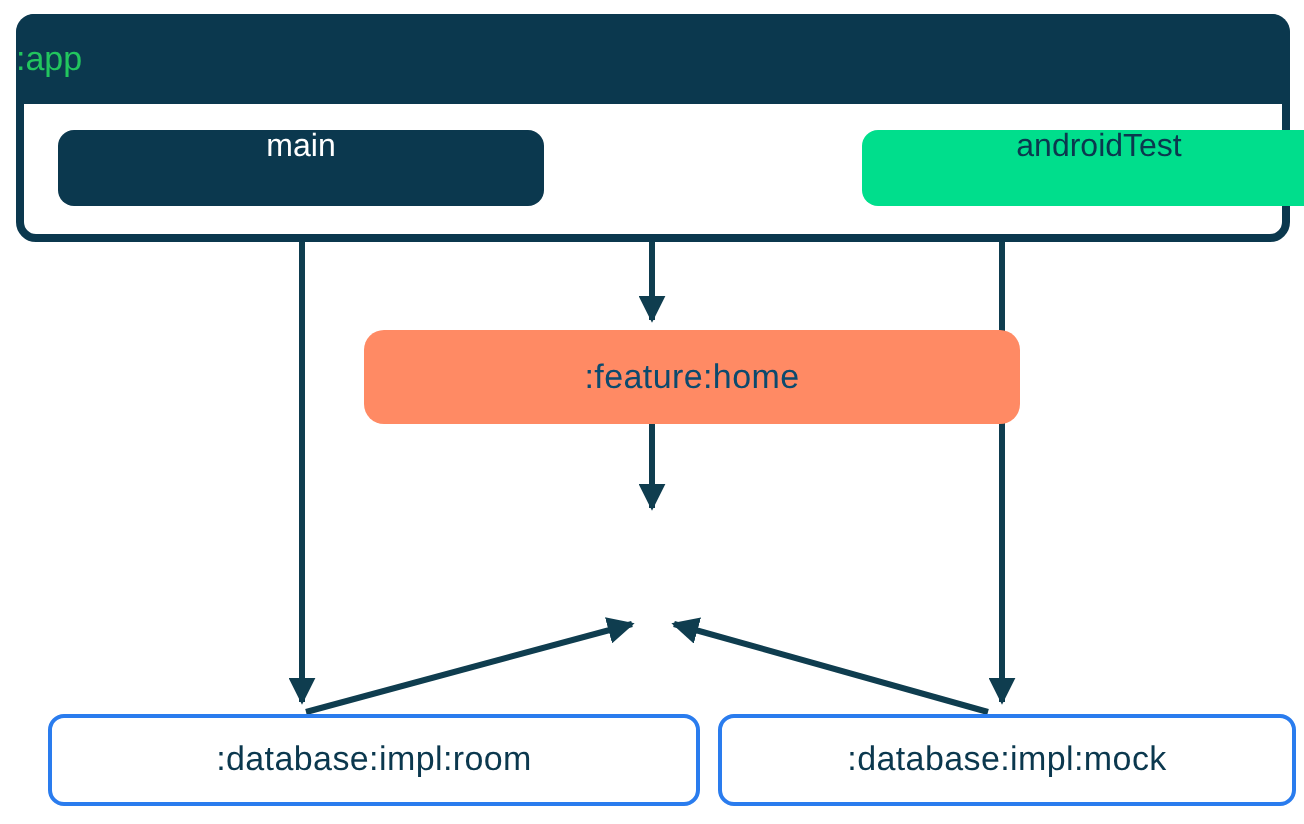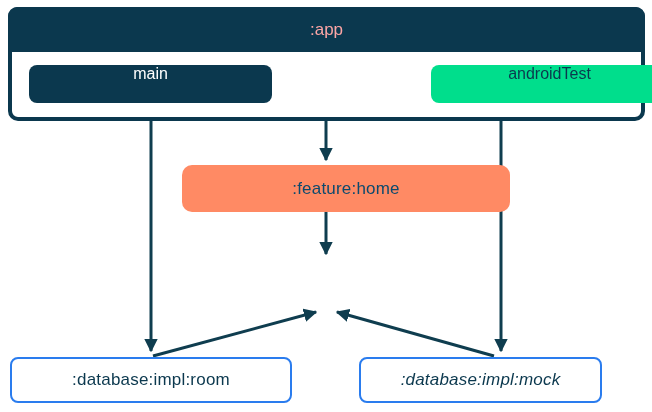--- a/index.html
+++ b/index.html
@@ -12,38 +12,38 @@
     position:absolute;display:flex;align-items:center;justify-content:center;
     box-sizing:border-box;letter-spacing:.2px;
   }
   .app-container{
     position:absolute;left:8px;top:7px;width:637px;height:114px;z-index:2;
     box-sizing:border-box;border:4px solid #0B384E;border-radius:10px;background:#FFFFFF;
   }
   .app-header{
     position:absolute;left:-4px;top:-4px;width:637px;height:45px;box-sizing:border-box;
     background:#0B384E;border-radius:9px 9px 0 0;
-    display:flex;align-items:center;justify-content:center;
-    color:#fca5a5;font-size:17px;
+    display:flex;align-items:center;
+    color:#22c55e;font-size:17px;
   }
   .app-body{position:absolute;left:0;top:41px;width:629px;height:65px;}
   .sourceset{
     position:absolute;top:13px;height:38px;border-radius:8px;
     display:flex;justify-content:center;font-size:16px;
   }
   .sourceset.main{left:17px;width:243px;background:#0B384E;color:#FFFFFF;}
   .sourceset.androidtest{left:371px;width:237px;background:#00DE8C;color:#0B384E;margin-left:48px;}
   .feature-home{left:182px;top:165px;width:328px;height:47px;border-radius:10px;
     background:#FF8A64;color:#0c4a6e;font-size:17px;z-index:2;}
   .database-api{left:183px;top:261px;width:283px;height:47px;border-radius:10px;
     background:#1F76EA;color:#FFFFFF;font-size:17px;z-index:2;}
   .impl-box{top:357px;height:46px;border-radius:8px;background:#FFFFFF;
     border:2.5px solid #2A7CEE;color:#0B384E;font-size:17px;z-index:2;}
-  .impl-room{left:10px;width:282px;}
-  .impl-mock{left:359px;width:243px;font-style:italic;}
+  .impl-room{left:24px;width:326px;}
+  .impl-mock{left:359px;width:289px;}
 </style>
 </head>
 <body>
 
 <div class="stage">
 
   <svg class="edges" viewBox="0 0 652 412" xmlns="http://www.w3.org/2000/svg">
     <defs>
       <marker id="arrow" viewBox="0 0 10 10" refX="9" refY="5" markerWidth="4.5" markerHeight="4.5" orient="auto-start-reverse">
         <path d="M0,0 L10,5 L0,10 Z" fill="#0F3D4F"></path>

